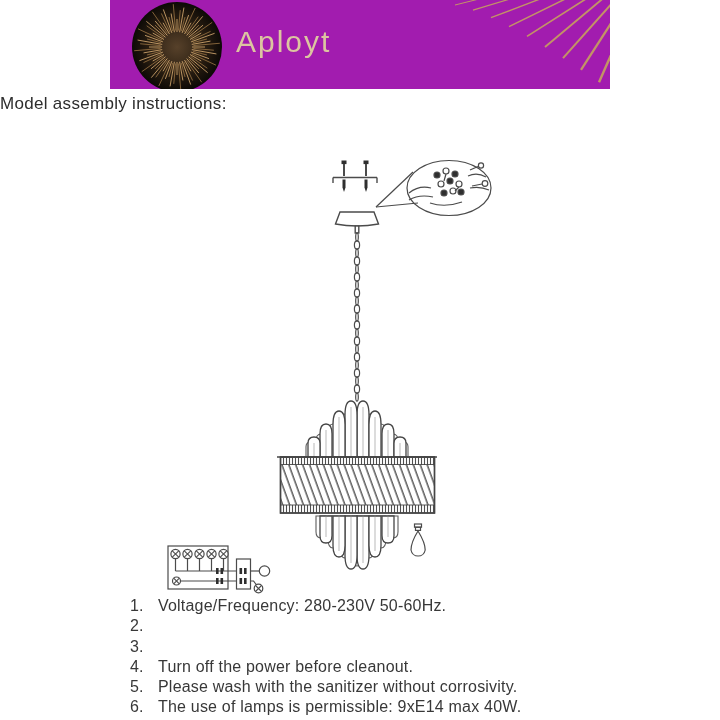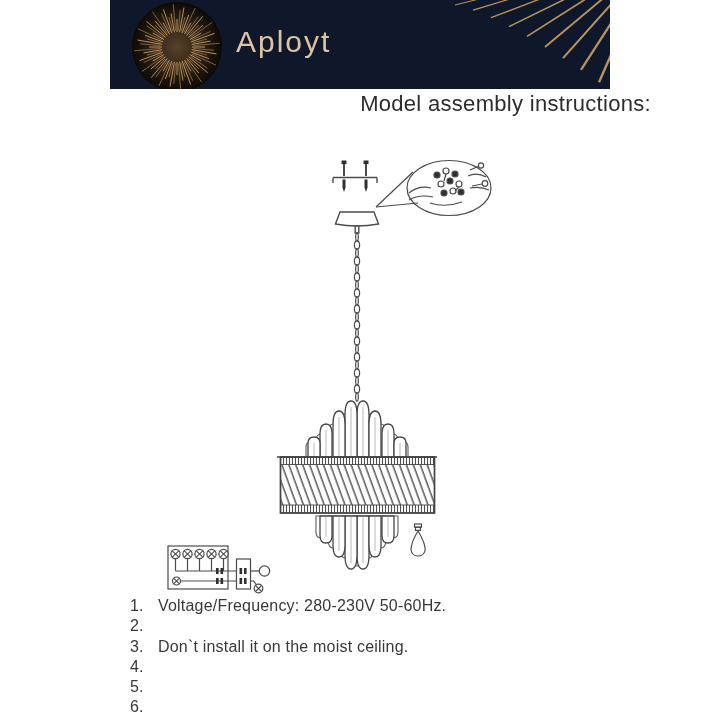--- a/index.html
+++ b/index.html
@@ -3,31 +3,31 @@
 <meta charset="utf-8">
 <style>
   html,body{margin:0;padding:0;}
   body{
     width:720px;height:720px;position:relative;background:#ffffff;
     font-family:"Liberation Sans", sans-serif;overflow:hidden;
   }
   
   .banner{
     position:absolute;left:110px;top:0;width:500px;height:89px;
-    background:#0f172a;overflow:hidden;
+    background:#a21caf;overflow:hidden;
   }
   .banner svg{position:absolute;left:0;top:0;}
   .brand{
     position:absolute;left:126px;top:25px;
     font-size:30px;letter-spacing:2px;font-weight:400;color:#dcc5a0;
   }
   
   .title-block{
-    position:absolute;left:0;top:93px;width:651px;text-align:right;
-    color:#2d2d2d;font-size:22px;line-height:21px;letter-spacing:.3px;
+    position:absolute;left:0;top:93px;width:651px;text-align:left;
+    color:#2d2d2d;font-size:17px;line-height:21px;letter-spacing:.3px;
   }
   
   #diagram{position:absolute;left:100px;top:145px;}
   
   .instructions{
     position:absolute;left:130px;top:596px;width:470px;
     color:#383838;font-size:16px;line-height:20.3px;letter-spacing:.2px;
     list-style:none;margin:0;padding:0;
   }
   .instructions li{display:flex;}
@@ -340,24 +340,26 @@
 <ol class="instructions">
   <li>
     <span class="num">1.</span>
     <span>Voltage/Frequency: 280-230V 50-60Hz.</span>
     </li>
   <li>
     <span class="num">2.</span>
     </li>
   <li>
     <span class="num">3.</span>
-    <span>Don`t install it on the moist ceiling.</span>
     </li>
   <li>
     <span class="num">4.</span>
+    <span>Turn off the power before cleanout.</span>
     </li>
   <li>
     <span class="num">5.</span>
+    <span>Please wash with the sanitizer without corrosivity.</span>
     </li>
   <li>
     <span class="num">6.</span>
+    <span>The use of lamps is permissible: 9xE14 max 40W.</span>
     </li>
 </ol>
 
 </body></html>

